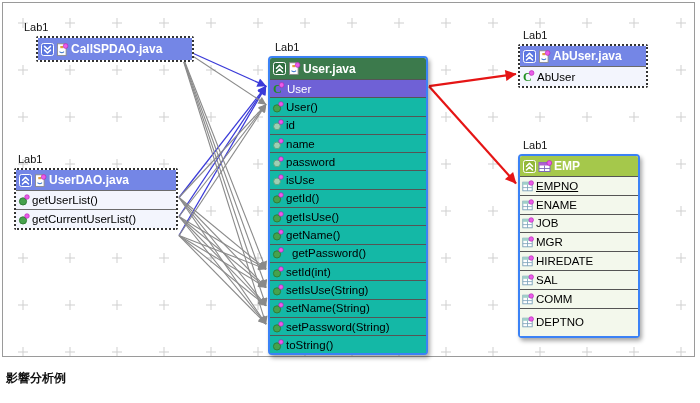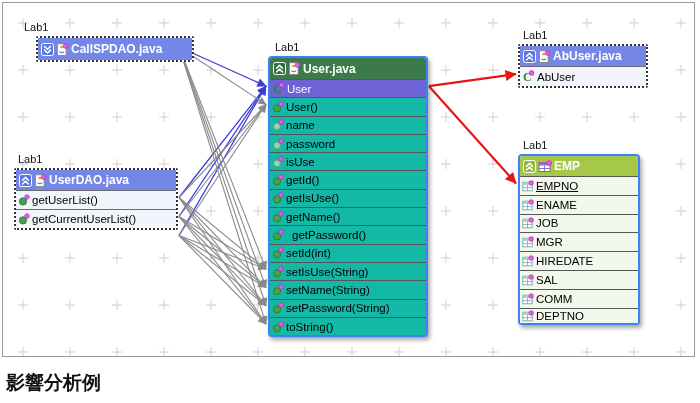--- a/index.html
+++ b/index.html
@@ -31,21 +31,21 @@
     display:flex;align-items:center;gap:2px;padding:0 2px;
     font-size:11.5px;color:#000;border-top:1px solid #555;
     white-space:nowrap;overflow:hidden;box-sizing:border-box;
   }
   .dbox.box-blue .row{background:#f3f5fd;border-top-color:#6b6b6b;}
   .dbox.box-green .row{background:#14b8a6;}
   .dbox.box-emp .row{background:#f3f8ec;}
   .dbox .row.highlight{background:#6f61d6;color:#fff;}
   .dbox .row svg,.dbox .header svg{flex:0 0 auto;display:block;}
   .caption{
-    position:absolute;left:6px;top:370px;font-size:19px;font-weight:bold;color:#111;text-align:right;
+    position:absolute;left:6px;top:370px;font-size:12px;font-weight:bold;color:#111;text-align:right;
   }
 </style>
 </head>
 <body>
 
 <div class="stage">
   <div class="frame"></div>
 
   <svg class="edges" width="700" height="360" viewBox="0 0 700 360">
     <defs>
@@ -189,20 +189,29 @@
           </span>
           <span>User()</span>
         </div>
         <div class="row" style="height: 18.3px;">
           <span style="display: inline-flex;">
             <svg width="12" height="12" viewBox="0 0 12 12">
               <circle cx="5" cy="7.4" r="3.4" fill="#9fcfb4" stroke="#5a9f7c" stroke-width="0.9"></circle>
               <circle cx="9" cy="3" r="2.3" fill="#ea5ce8" stroke="#b21cb2" stroke-width="0.6"></circle>
             </svg>
           </span>
+          <span>id</span>
+        </div>
+        <div class="row" style="height: 18.3px;">
+          <span style="display: inline-flex;">
+            <svg width="12" height="12" viewBox="0 0 12 12">
+              <circle cx="5" cy="7.4" r="3.4" fill="#9fcfb4" stroke="#5a9f7c" stroke-width="0.9"></circle>
+              <circle cx="9" cy="3" r="2.3" fill="#ea5ce8" stroke="#b21cb2" stroke-width="0.6"></circle>
+            </svg>
+          </span>
           <span>name</span>
         </div>
         <div class="row" style="height: 18.3px;">
           <span style="display: inline-flex;">
             <svg width="12" height="12" viewBox="0 0 12 12">
               <circle cx="5" cy="7.4" r="3.4" fill="#9fcfb4" stroke="#5a9f7c" stroke-width="0.9"></circle>
               <circle cx="9" cy="3" r="2.3" fill="#ea5ce8" stroke="#b21cb2" stroke-width="0.6"></circle>
             </svg>
           </span>
           <span>password</span>
@@ -416,21 +425,21 @@
           <span style="display: inline-flex;">
             <svg width="12" height="12" viewBox="0 0 12 12">
               <rect x="0.8" y="2.2" width="9.4" height="8.6" fill="#fff" stroke="#7aa0b8" stroke-width="0.9"></rect>
               <rect x="0.8" y="2.2" width="9.4" height="2.6" fill="#9fd0c8"></rect>
               <path d="M5.5 4.8 V10.8 M0.8 7.6 H10.2" stroke="#7aa0b8" stroke-width="0.8"></path>
               <circle cx="9.2" cy="3" r="2.3" fill="#ea5ce8" stroke="#b21cb2" stroke-width="0.6"></circle>
             </svg>
           </span>
           <span>COMM</span>
         </div>
-        <div class="row" style="height: 15px;">
+        <div class="row" style="height: 28px;">
           <span style="display: inline-flex;">
             <svg width="12" height="12" viewBox="0 0 12 12">
               <rect x="0.8" y="2.2" width="9.4" height="8.6" fill="#fff" stroke="#7aa0b8" stroke-width="0.9"></rect>
               <rect x="0.8" y="2.2" width="9.4" height="2.6" fill="#9fd0c8"></rect>
               <path d="M5.5 4.8 V10.8 M0.8 7.6 H10.2" stroke="#7aa0b8" stroke-width="0.8"></path>
               <circle cx="9.2" cy="3" r="2.3" fill="#ea5ce8" stroke="#b21cb2" stroke-width="0.6"></circle>
             </svg>
           </span>
           <span>DEPTNO</span>
         </div>

